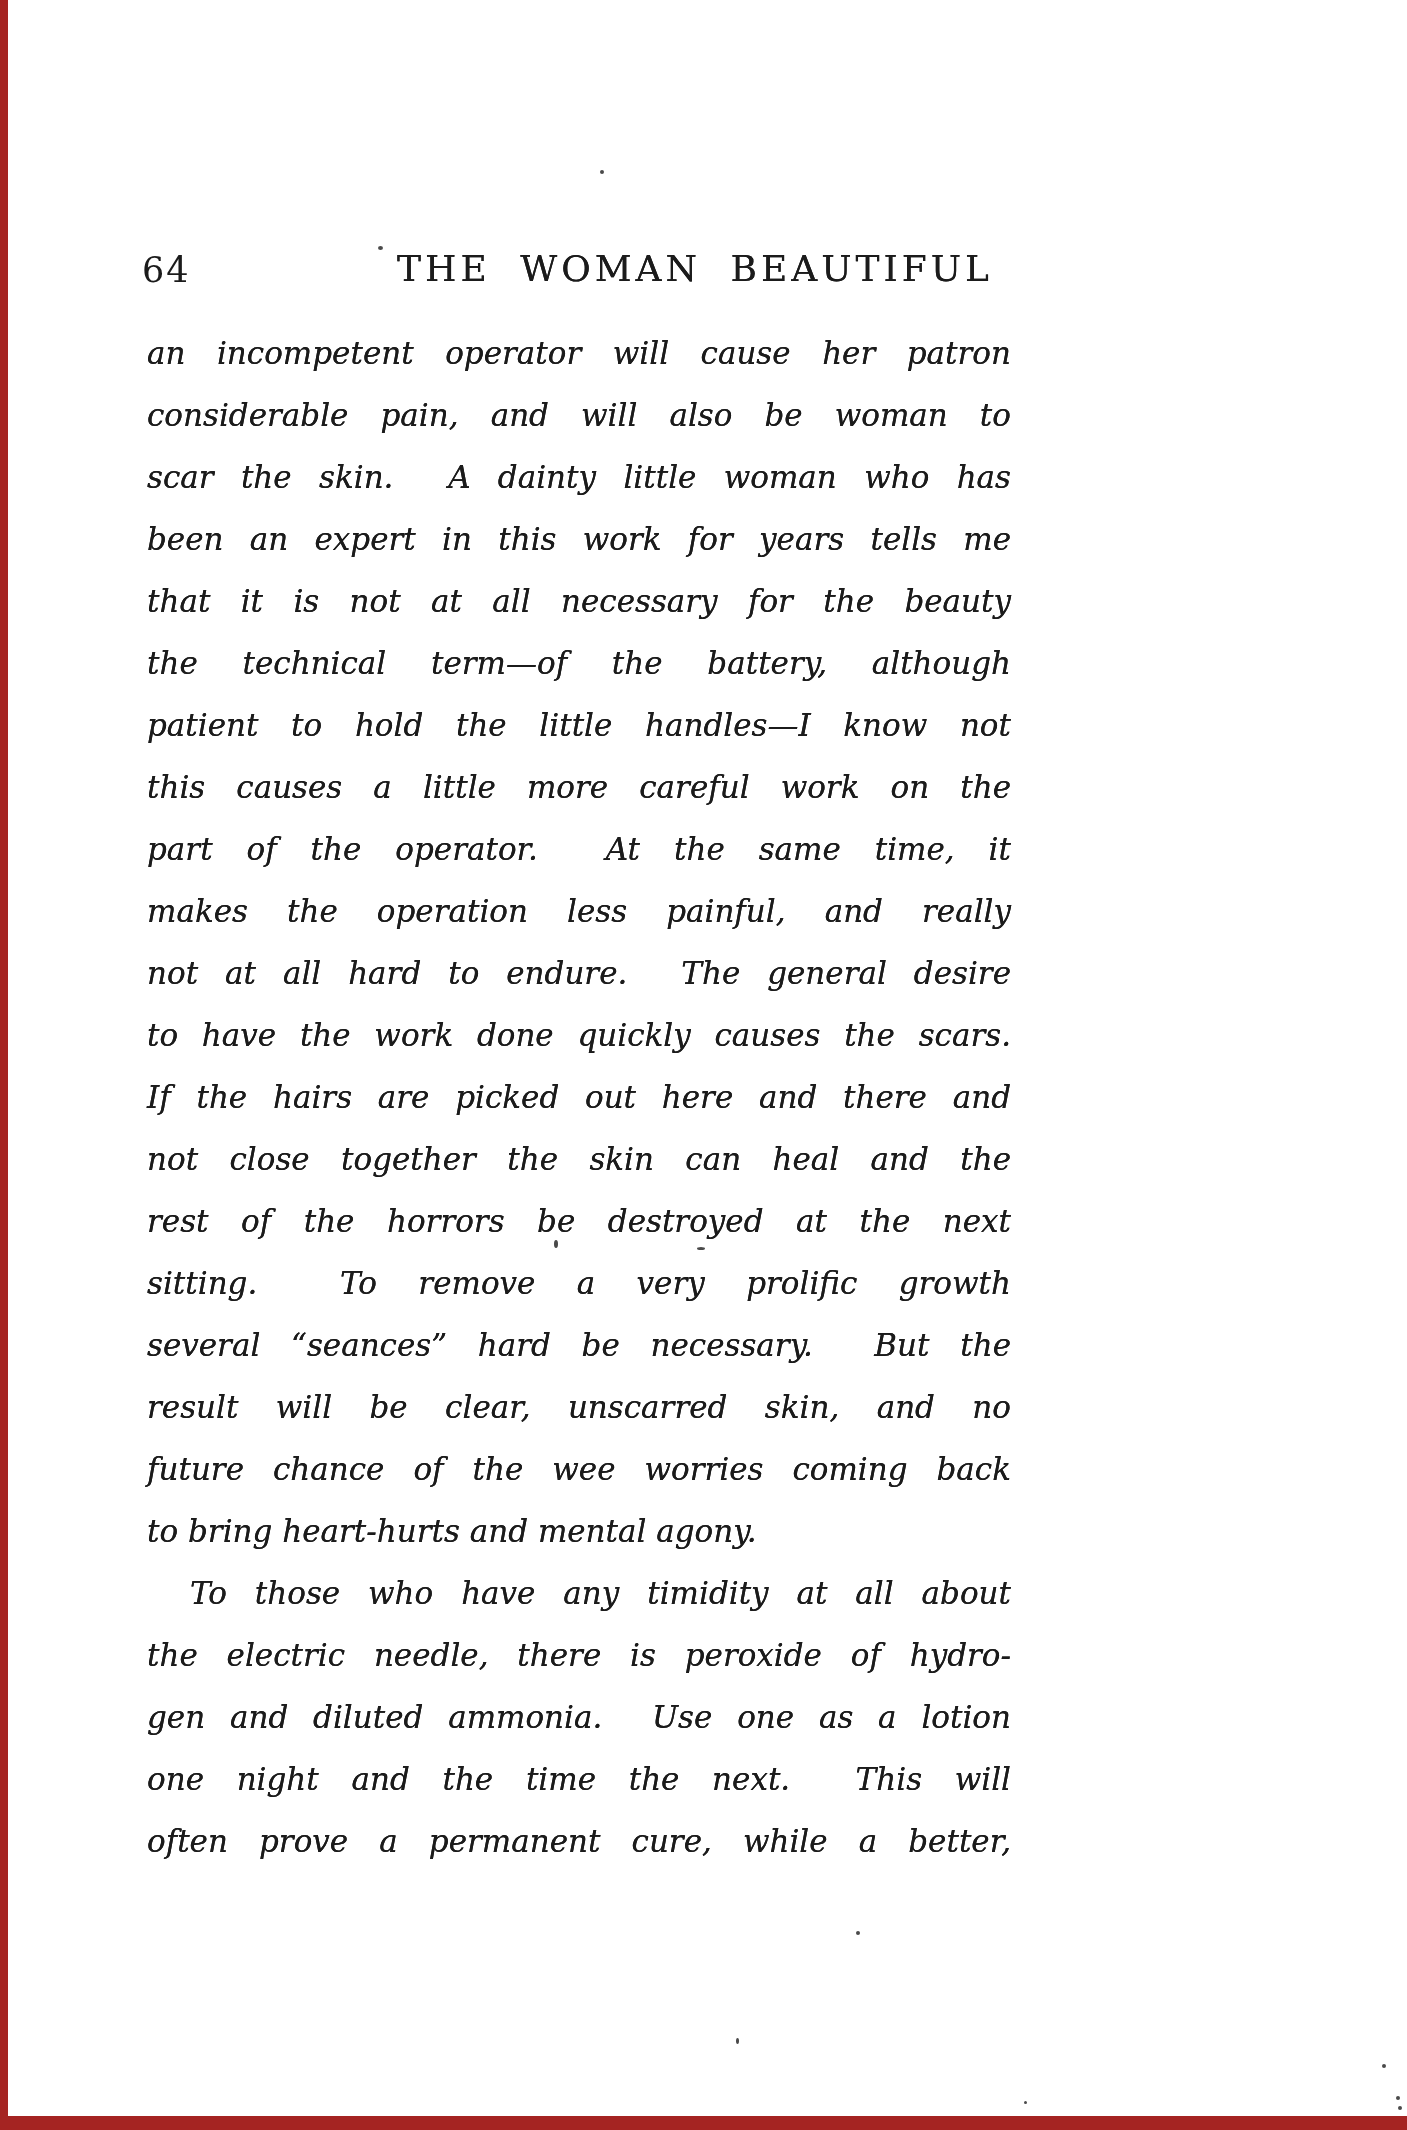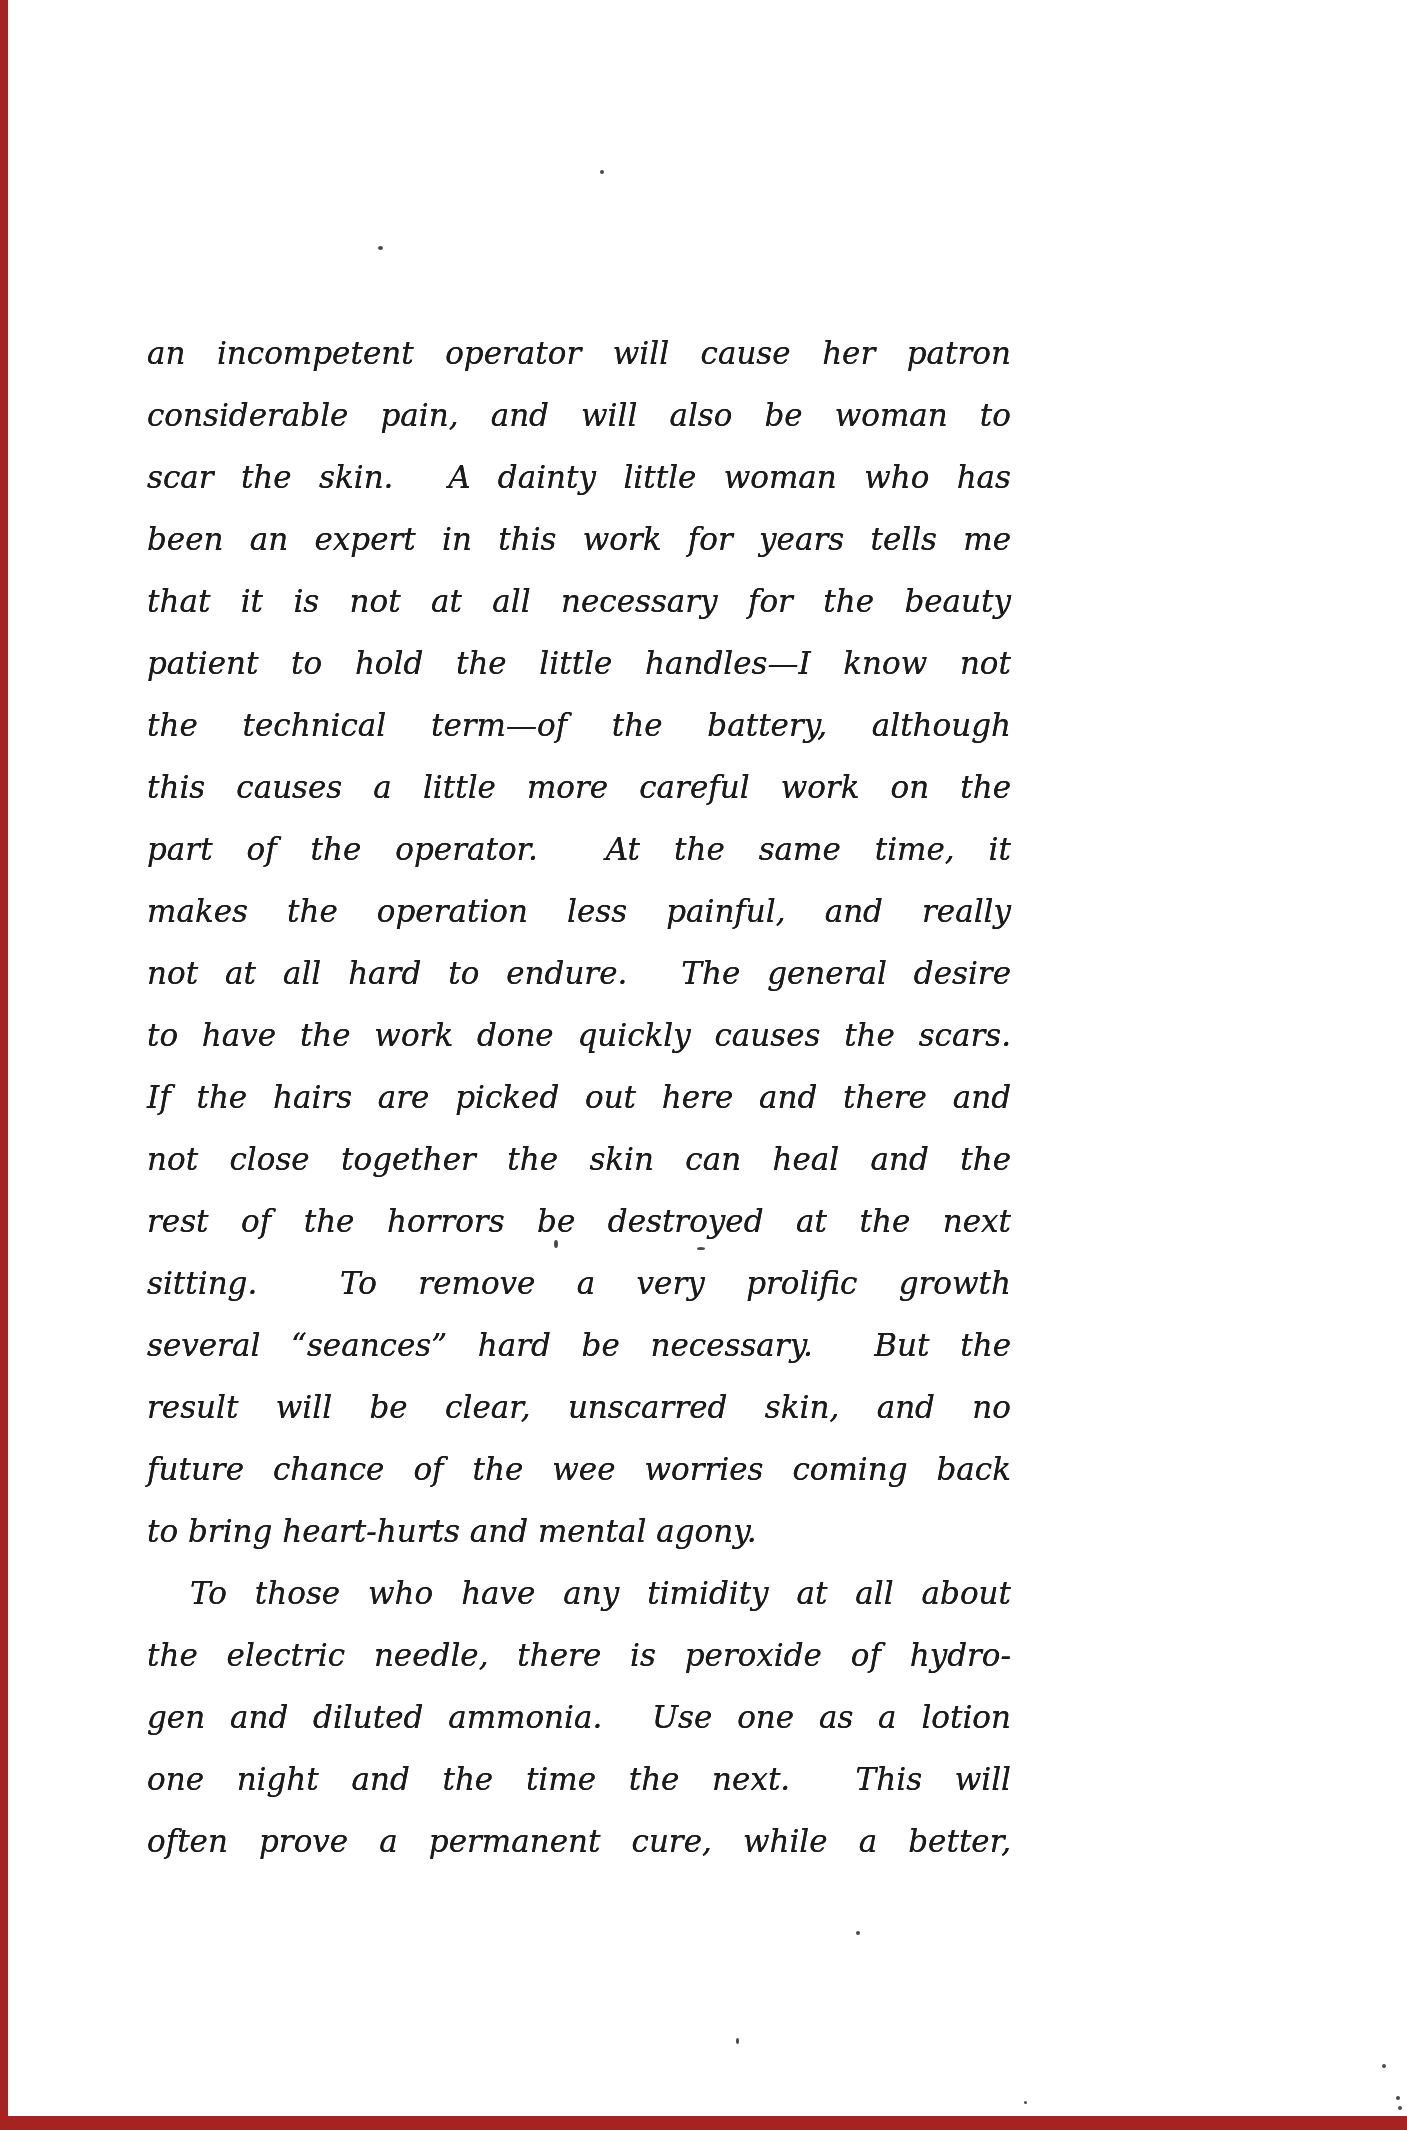--- a/index.html
+++ b/index.html
@@ -84,29 +84,33 @@
   }
 </style>
 </head>
 <body>
 
 <div class="page" style="--edge-red: #a52422; --ink: #1b1b1b; --paper: #ffffff;">
 
   <div class="edge-left"></div>
   <div class="edge-bottom"></div>
 
+  <div class="running-header">
+    <span class="page-number">64</span>
+    <span class="head-title">THE WOMAN BEAUTIFUL</span>
+  </div>
 
   <div class="text-block">
     <div class="line">an incompetent operator will cause her patron</div>
     <div class="line">considerable pain, and will also be woman to</div>
     <div class="line">scar the skin.  A dainty little woman who has</div>
     <div class="line">been an expert in this work for years tells me</div>
     <div class="line">that it is not at all necessary for the beauty</div>
+    <div class="line">the technical term—of the battery, although</div>
     <div class="line">patient to hold the little handles—I know not</div>
-    <div class="line">the technical term—of the battery, although</div>
     <div class="line">this causes a little more careful work on the</div>
     <div class="line">part of the operator.  At the same time, it</div>
     <div class="line">makes the operation less painful, and really</div>
     <div class="line">not at all hard to endure.  The general desire</div>
     <div class="line">to have the work done quickly causes the scars.</div>
     <div class="line">If the hairs are picked out here and there and</div>
     <div class="line">not close together the skin can heal and the</div>
     <div class="line">rest of the horrors be destroyed at the next</div>
     <div class="line">sitting.  To remove a very prolific growth</div>
     <div class="line">several “seances” hard be necessary.  But the</div>

